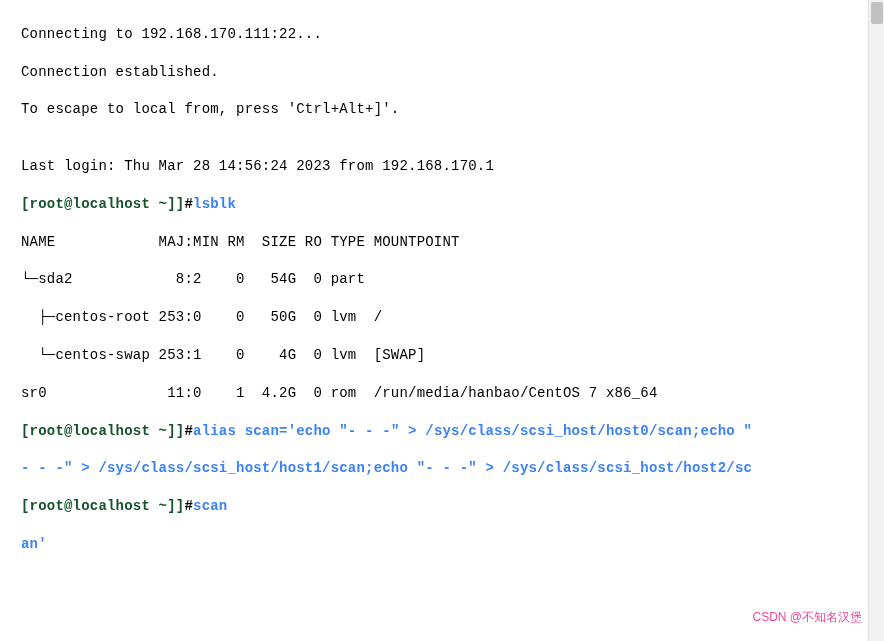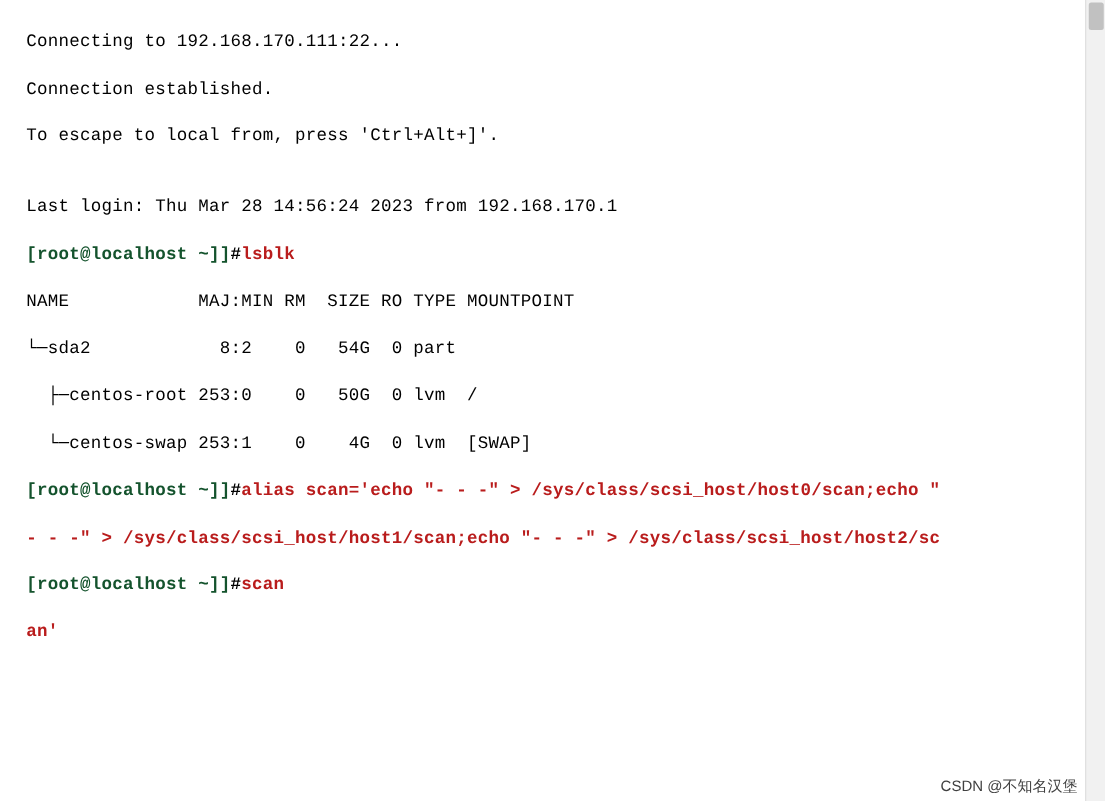--- a/index.html
+++ b/index.html
@@ -14,21 +14,21 @@
       position: relative;
       overflow: hidden;
     }
     .terminal {
       padding: 6px 8px;
       white-space: pre;
       letter-spacing: 0.2px;
     }
     .prompt-user { color: #14532d; font-weight: bold; }
     .prompt-hash { color: #000000; font-weight: bold; }
-    .cmd { color: #b91c1c; font-weight: bold; }
+    .cmd { color: #3b82f6; font-weight: bold; }
     .scrollbar {
       position: absolute;
       right: 0;
       top: 0;
       width: 16px;
       height: 100%;
       background: #f1f1f1;
       border-left: 1px solid #e0e0e0;
     }
     .scroll-thumb {
@@ -36,41 +36,42 @@
       left: 2px;
       top: 2px;
       width: 12px;
       height: 22px;
       background: #c1c1c1;
       border-radius: 2px;
     }
     .watermark {
       position: absolute;
       right: 22px;
-      bottom: 4px;
-      color: #404040;
+      bottom: 16px;
+      color: #ec4899;
       font-size: 12px;
       font-family: sans-serif;
     }
     .row { display: block; margin-left: 13px; }
   </style>
 </head>
 <body>
 
 <div class="terminal">
 <span class="row">Connecting to 192.168.170.111:22...</span>
 <span class="row">Connection established.</span>
 <span class="row">To escape to local from, press 'Ctrl+Alt+]'.</span>
 <span class="row"></span>
 <span class="row">Last login: Thu Mar 28 14:56:24 2023 from 192.168.170.1</span>
 <span class="row"><span class="prompt-user">[root@localhost ~]]</span><span class="prompt-hash">#</span><span class="cmd">lsblk</span></span>
 <span class="row">NAME            MAJ:MIN RM  SIZE RO TYPE MOUNTPOINT</span>
 <span class="row">└─sda2            8:2    0   54G  0 part </span>
 <span class="row">  ├─centos-root 253:0    0   50G  0 lvm  /</span>
 <span class="row">  └─centos-swap 253:1    0    4G  0 lvm  [SWAP]</span>
+<span class="row">sr0              11:0    1  4.2G  0 rom  /run/media/hanbao/CentOS 7 x86_64</span>
 <span class="row"><span class="prompt-user">[root@localhost ~]]</span><span class="prompt-hash">#</span><span class="cmd">alias scan='echo "- - -" &gt; /sys/class/scsi_host/host0/scan;echo "</span></span>
 <span class="row cmd">- - -" &gt; /sys/class/scsi_host/host1/scan;echo "- - -" &gt; /sys/class/scsi_host/host2/sc</span>
 <span class="row"><span class="prompt-user">[root@localhost ~]]</span><span class="prompt-hash">#</span><span class="cmd">scan</span></span>
 <span class="row cmd">an'</span>
 
 
 
 
 
 

